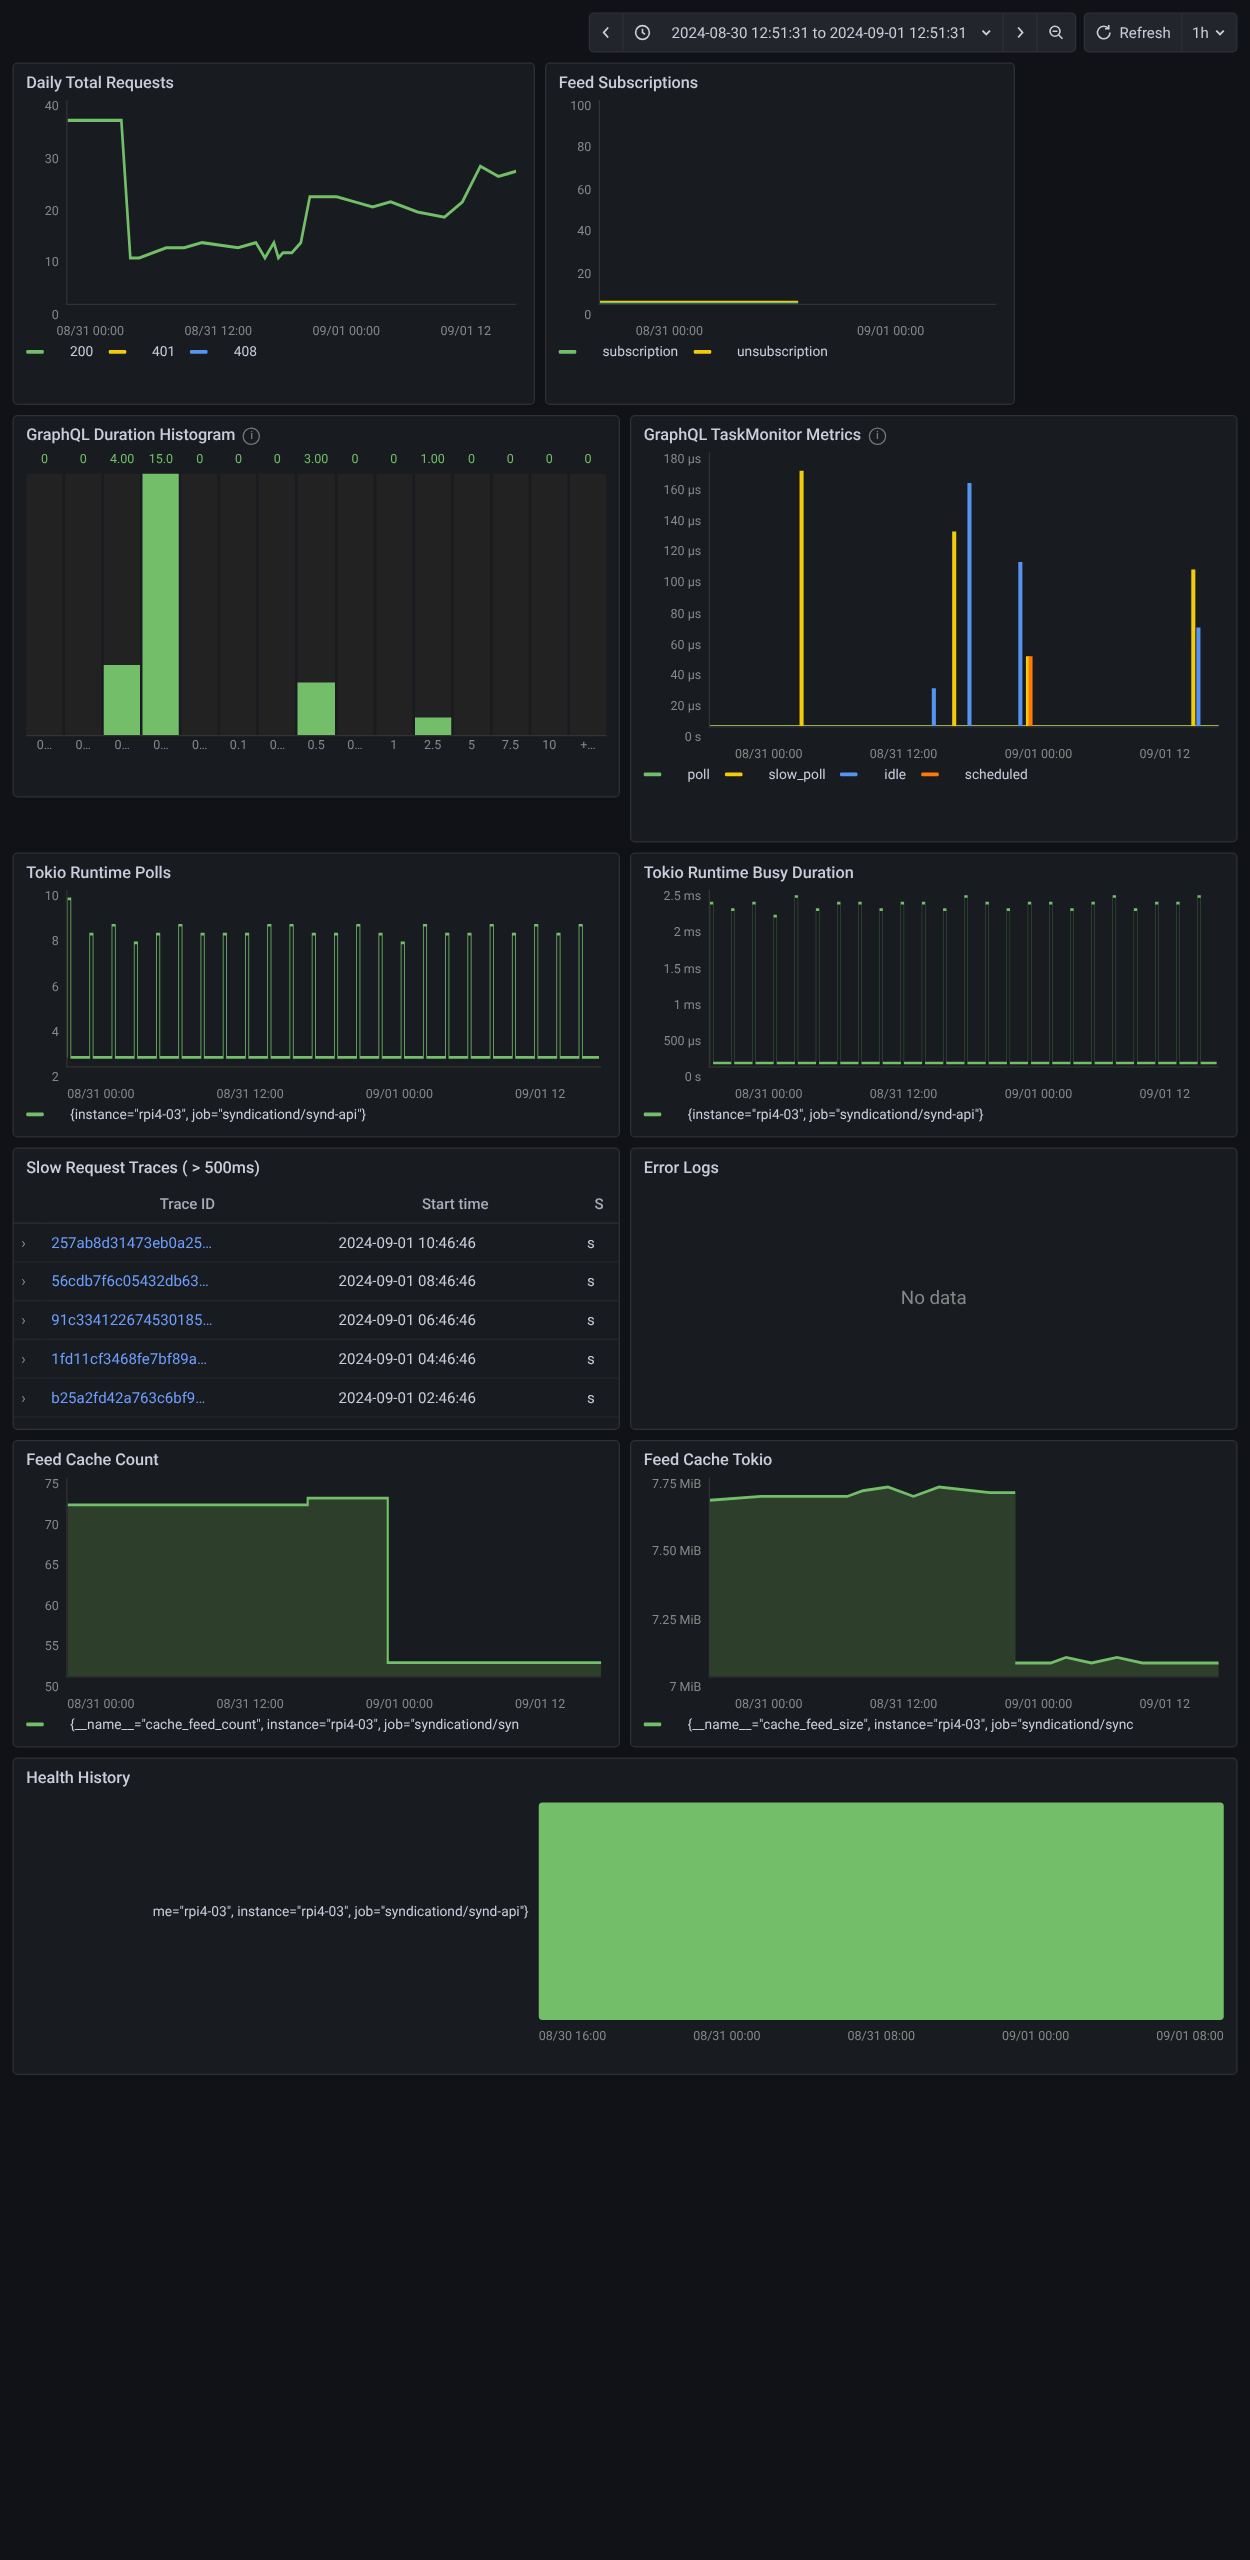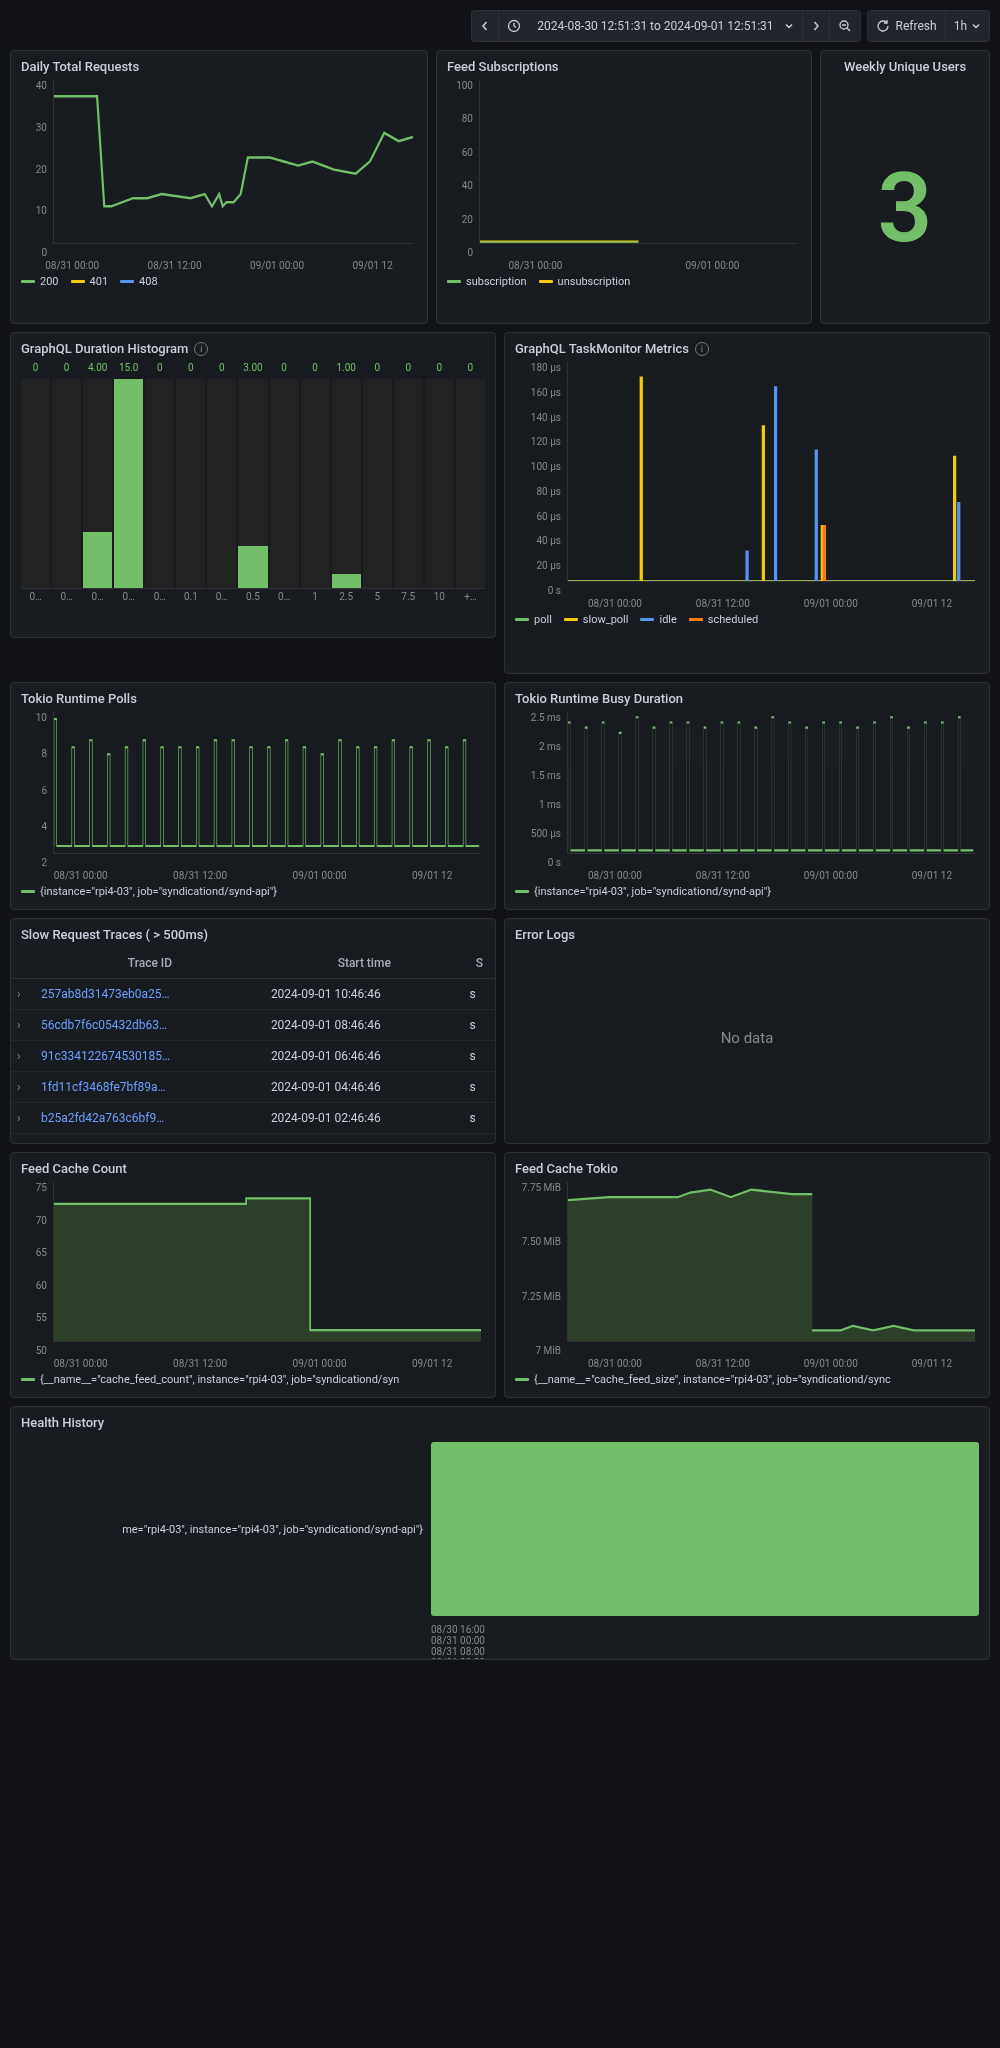--- a/index.html
+++ b/index.html
@@ -68,21 +68,21 @@
     font-size: 9px; color: #777;
   }
   .legend {
     display: flex;
     gap: 12px;
     flex-wrap: wrap;
     padding: 4px 0 2px 0;
     font-size: 11px;
     color: #ccccdc;
   }
-  .legend-item { display: flex; align-items: center; gap: 5px; }
+  .legend-item { display: flex; align-items: center; gap: 21px; }
   .swatch { width: 14px; height: 3px; border-radius: 1px; }
   
   .bigstat {
     display: flex;
     flex-direction: column;
     height: 256px;
   }
   .bigstat-value {
     flex: 1;
     display: flex;
@@ -110,21 +110,21 @@
   th { text-align: center; padding: 8px 6px; color: #aab; font-weight: 500; border-bottom: 1px solid #2e3036; }
   td { padding: 8px 6px; border-bottom: 1px solid #25272c; }
   .trace-link { color: #6e9fff; }
   .expand-cell { width: 24px; color: #888; }
   
   .no-data { display: flex; align-items: center; justify-content: center; height: 180px; color: #888; font-size: 15px; }
   
   .health-body { display: flex; height: 200px; }
   .health-label { width: 410px; display: flex; align-items: center; justify-content: flex-end; padding-right: 8px; font-size: 11px; color: #ccccdc; white-space: nowrap; overflow: hidden; }
   .health-bar { flex: 1; background: #73BF69; margin: 6px 0; border-radius: 3px; }
-  .health-x { display: flex; font-size: 10px; color: #888; padding: 2px 0 4px 410px; flex-direction: column; }
+  .health-x { display: flex; justify-content: space-between; font-size: 10px; color: #888; padding: 2px 0 4px 410px; }
   
   .line-chart { width: 100%; height: 100%; }
   .y-wide { width: 50px; }
   .plot-wide .plot-area { left: 52px; }
 </style>
 </head>
 <body>
 
 <div class="toolbar">
   <div class="tb-group">
@@ -243,27 +243,20 @@
           <span class="swatch" style="background: rgb(115, 191, 105);"></span>
           <span>subscription</span>
         </div>
         <div class="legend-item">
           <span class="swatch" style="background: rgb(242, 204, 12);"></span>
           <span>unsubscription</span>
         </div>
       </div>
   </div>
 
-  <div class="panel" style="height:274px; padding:8px 8px 0 8px;">
-    <div class="panel-title" style="justify-content:center">Weekly Unique Users</div>
-    <div class="bigstat">
-      <div class="bigstat-value">3</div>
-    </div>
-
-  </div>
 </div>
 
 <div class="grid row-half" style="margin-top:8px">
 
   <div class="panel" style="height:306px">
     <div class="panel-title">
       <span>GraphQL Duration Histogram</span>
       <span class="info-icon">i</span>
     </div>
     <div class="histo-labels" id="histo-counts">

